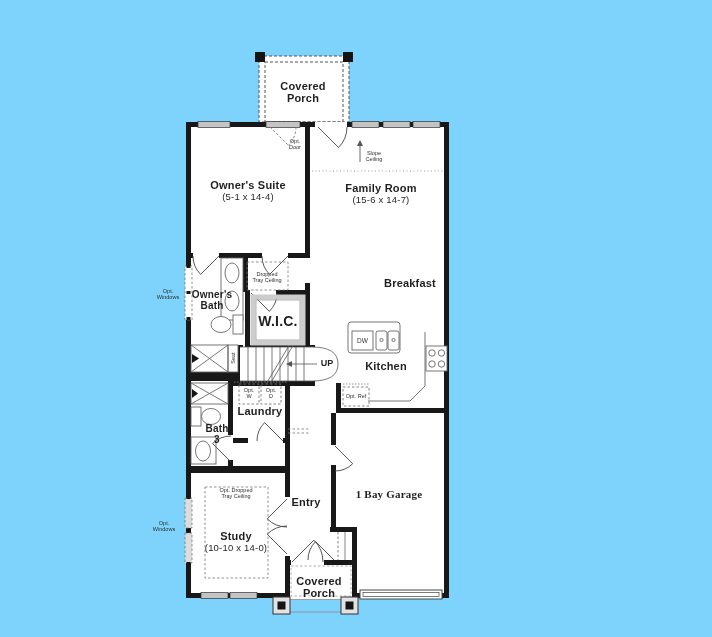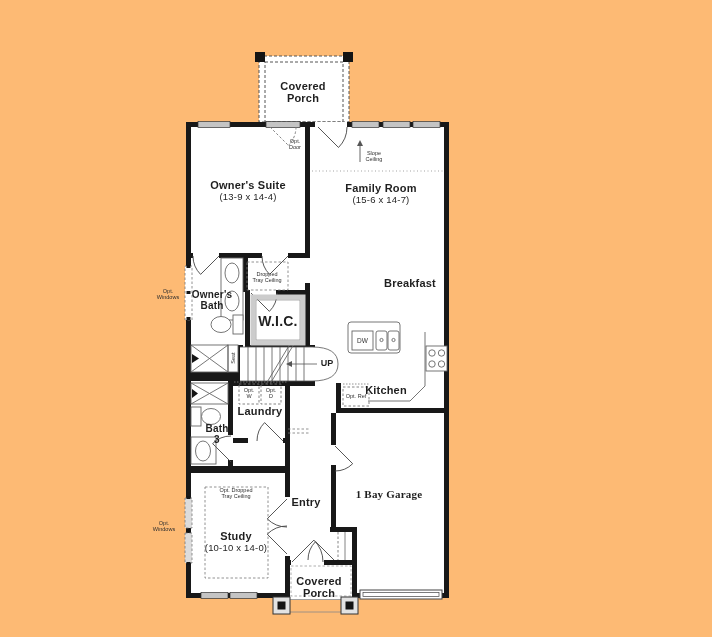--- a/index.html
+++ b/index.html
@@ -1,17 +1,17 @@
 <!DOCTYPE html>
 <html><head>
 <meta charset="utf-8">
 <style>
   html,body { margin:0; padding:0; }
   body { width:712px; height:637px; background:#f4f4f5; font-family:"Liberation Sans",sans-serif; }
-  .canvas { position:relative; width:712px; height:637px; background:#fdba74; overflow:hidden; }
+  .canvas { position:relative; width:712px; height:637px; background:#7dd3fc; overflow:hidden; }
   .canvas svg { position:absolute; left:0; top:0; }
   .lbl { position:absolute; transform:translate(-50%,-50%); text-align:center;
          color:#1f1f1f; line-height:1.12; white-space:normal; }
   .room { font-size:11px; font-weight:700; letter-spacing:.2px; }
   .room .nm { white-space:nowrap; }
   .room.wrap .nm { white-space:normal; }
   .dims { font-size:9.5px; font-weight:400; letter-spacing:.2px; margin-top:1px; white-space:nowrap; }
   .tiny { font-size:5.5px; font-weight:400; color:#2e2e2e; line-height:1.1; letter-spacing:0; }
   .up { font-size:9px; font-weight:700; }
   .dw { font-size:6.5px; font-weight:400; color:#333; }
@@ -265,21 +265,21 @@
 <div class="lbl tiny" style="left:295px; top:144px; width:20px;">
   <span>Opt. Door</span>
 </div>
 
 <div class="lbl tiny" style="left:374px; top:156px; width:24px;">
   <span>Slope Ceiling</span>
 </div>
 
 <div class="lbl room" style="left:248px; top:191px;">
   <div class="nm">Owner's Suite</div>
-  <div class="dims">(13-9 x 14-4)</div>
+  <div class="dims">(5-1 x 14-4)</div>
 </div>
 
 <div class="lbl room" style="left:381px; top:194px;">
   <div class="nm">Family Room</div>
   <div class="dims">(15-6 x 14-7)</div>
 </div>
 
 <div class="lbl room" style="left:410px; top:283px;text-align:right;">
   <div class="nm">Breakfast</div>
 </div>
@@ -305,21 +305,21 @@
 </div>
 
 <div class="lbl up" style="left:327px; top:363px;">
   <span>UP</span>
 </div>
 
 <div class="lbl dw" style="left:362.5px; top:341px;">
   <span>DW</span>
 </div>
 
-<div class="lbl room" style="left:386px; top:390px;">
+<div class="lbl room" style="left:386px; top:366px;">
   <div class="nm">Kitchen</div>
 </div>
 
 <div class="lbl tiny" style="left:356px; top:396px; width:28px;">
   <span>Opt. Ref</span>
 </div>
 
 <div class="lbl tiny" style="left:249px; top:393px; width:14px;">
   <span>Opt. W</span>
 </div>

